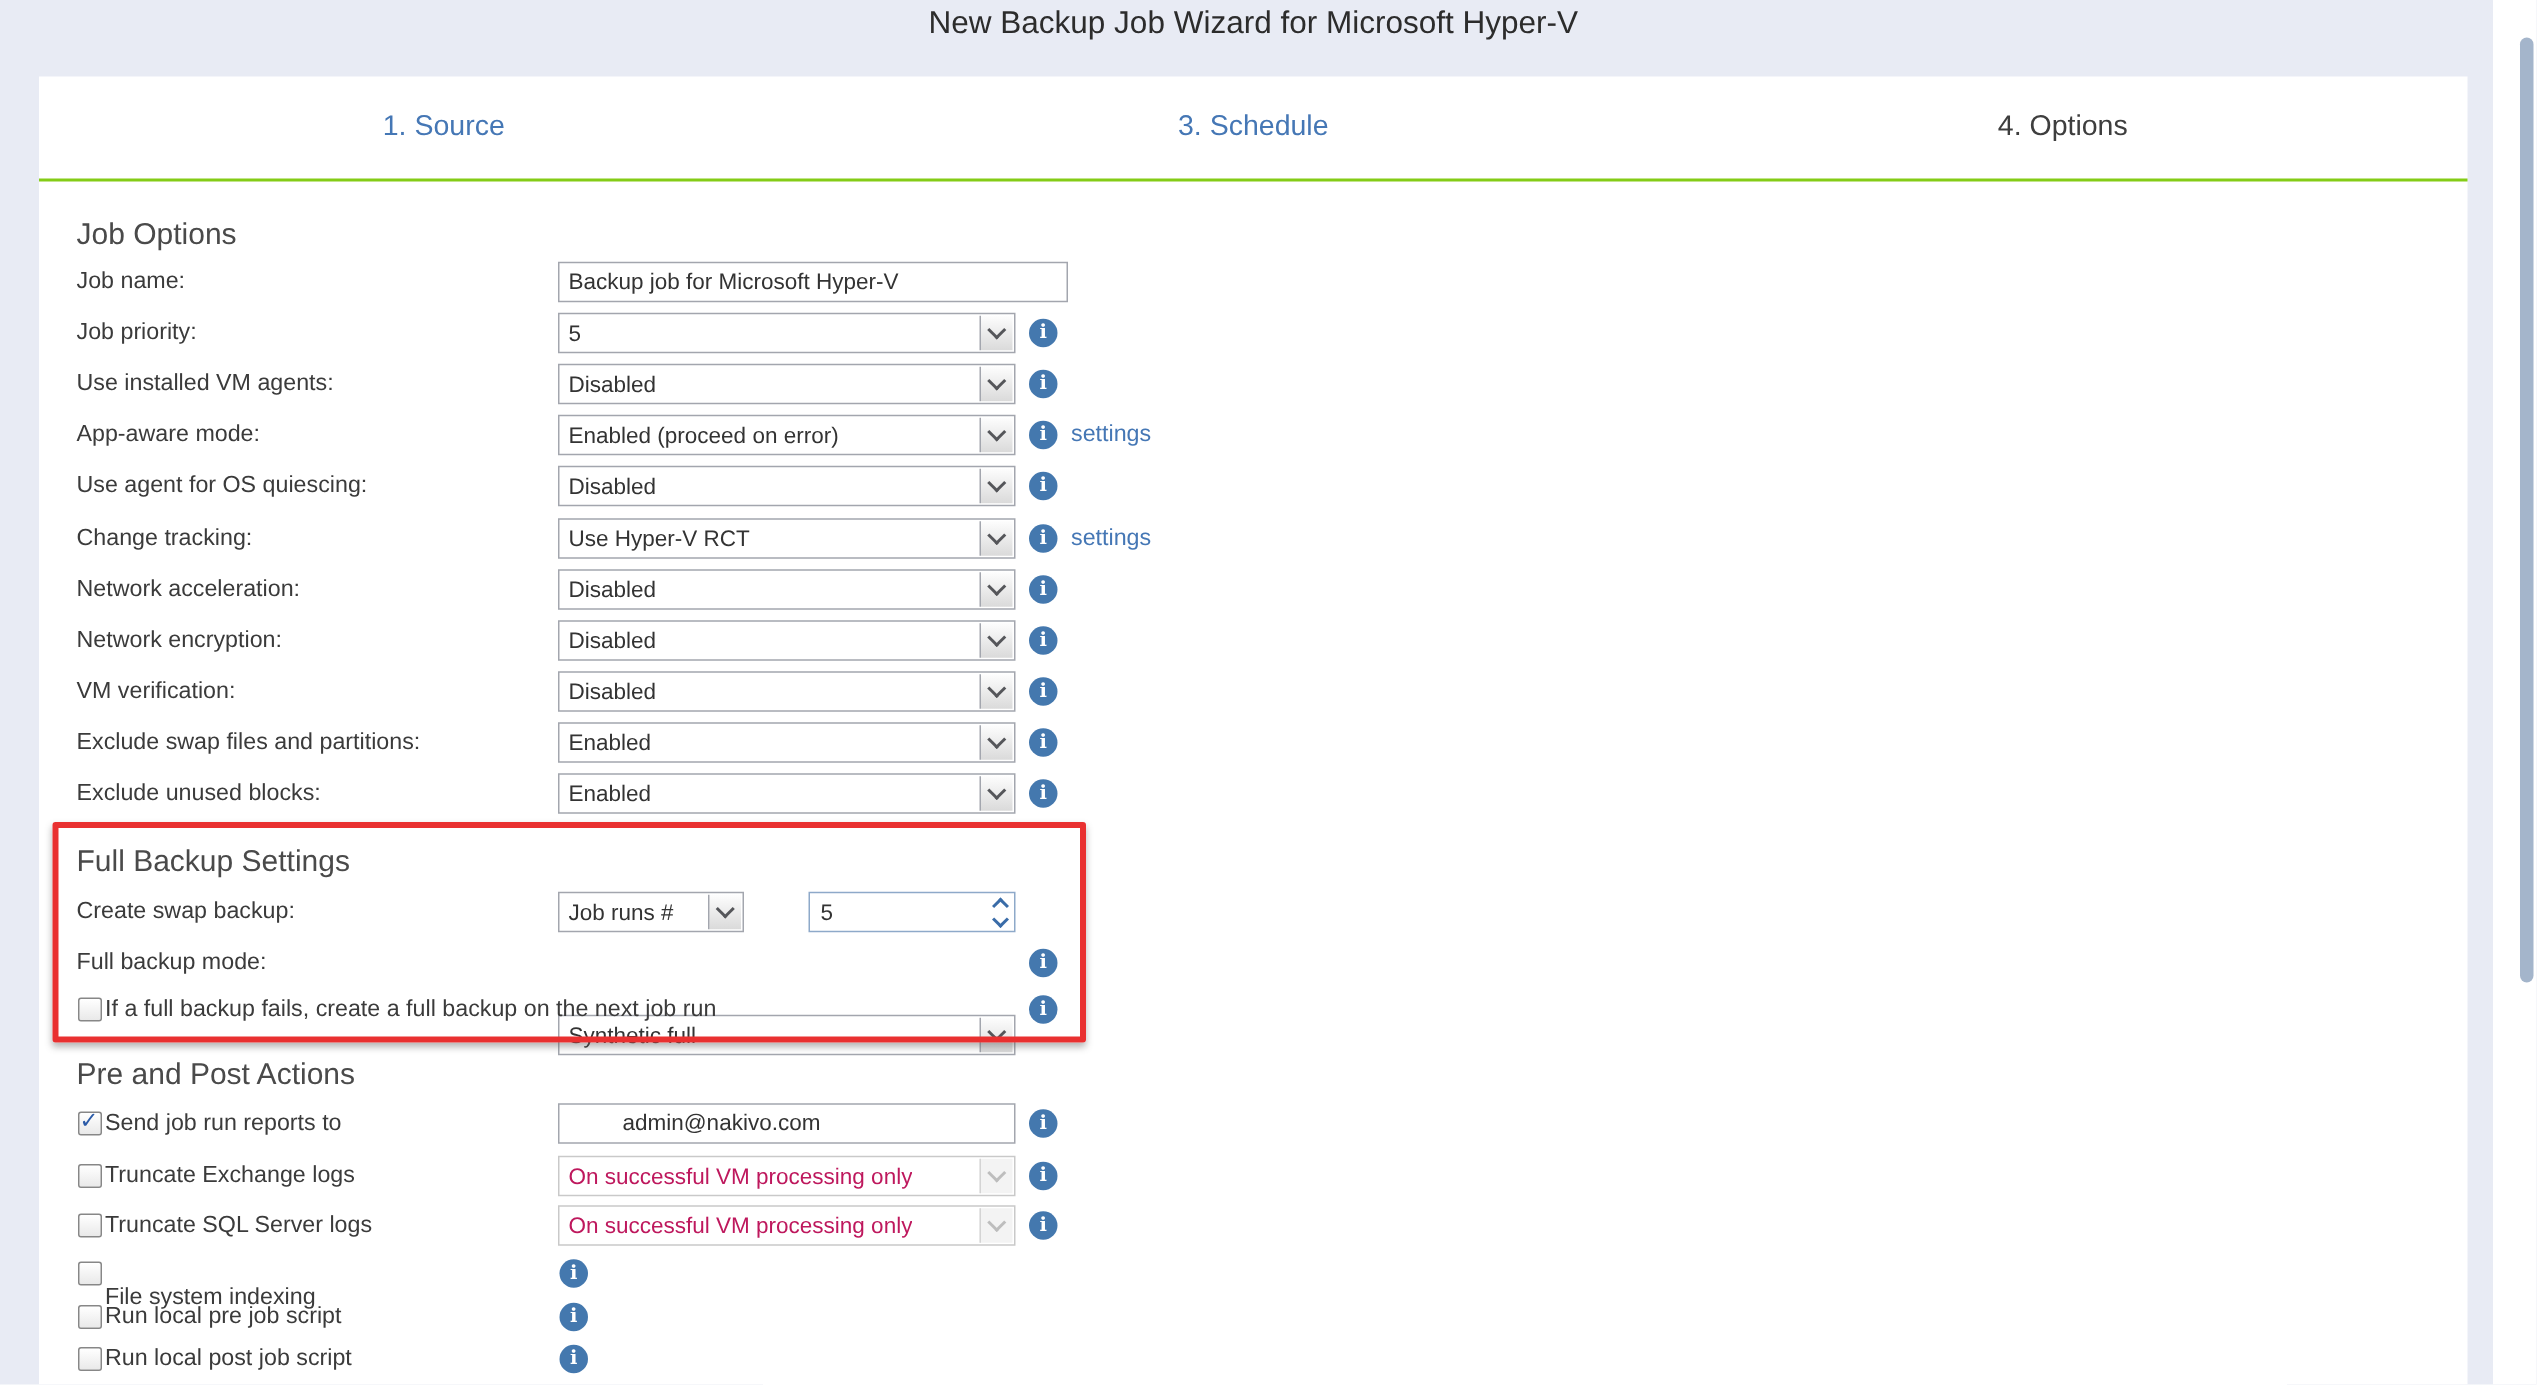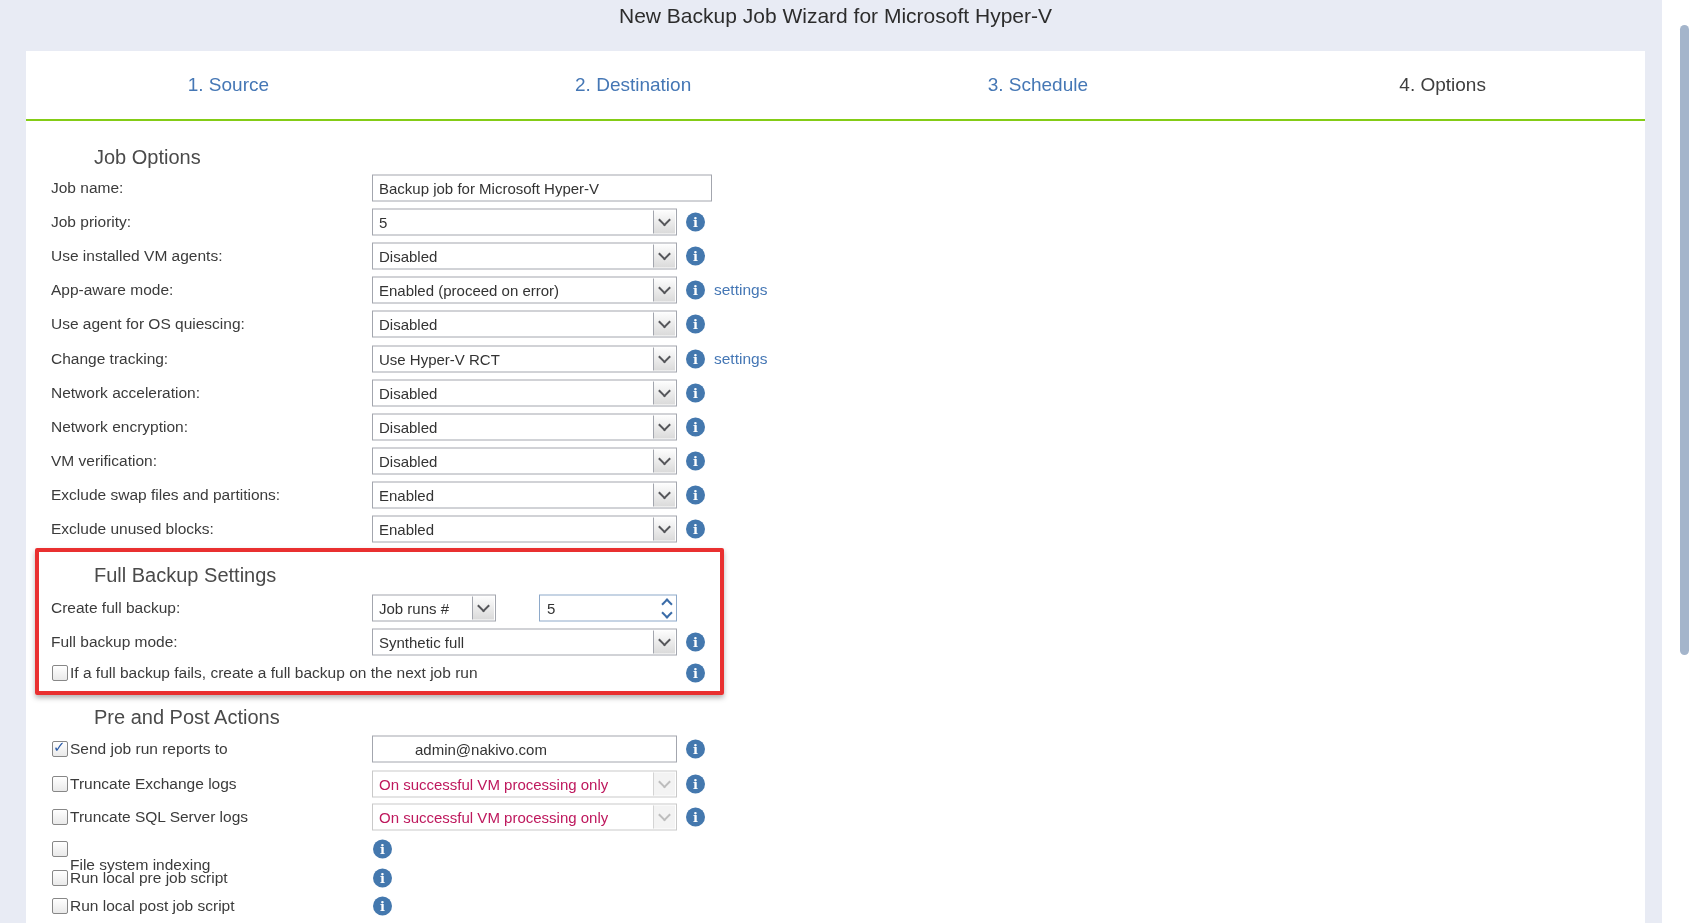--- a/index.html
+++ b/index.html
@@ -22,21 +22,21 @@
     display:flex;border-bottom:2px solid #84cc16;box-sizing:border-box;
   }
   .tab{
     flex:1;display:flex;align-items:center;justify-content:center;
     font-size:19px;color:#4577b5;cursor:pointer;
   }
   .tab.active{color:#3e3e3e;cursor:default;}
   .row{position:absolute;left:0;width:100%;height:34px;}
   .abs{position:absolute;top:50%;transform:translateY(-50%);}
   .lbl{font-size:15.5px;color:#3b3b3b;white-space:nowrap;}
-  .heading{font-size:20px;color:#4a4a4a;white-space:nowrap;margin-left:43px;}
+  .heading{font-size:20px;color:#4a4a4a;white-space:nowrap;}
   .sel{
     height:27px;background:#fff;border:1px solid #a3a6ae;box-sizing:border-box;
   }
   .sel .val{
     position:absolute;left:6px;top:50%;transform:translateY(-50%);
     font-size:15px;color:#333;white-space:nowrap;max-width:calc(100% - 32px);
     overflow:hidden;
   }
   .sel .arrowbtn{
     position:absolute;right:1px;top:1px;bottom:1px;width:21px;
@@ -100,21 +100,20 @@
   }
 </style>
 </head>
 <body>
 
 <div class="title">New Backup Job Wizard for Microsoft Hyper-V</div>
 
 <div class="panel">
   <div class="tabs" id="tabs">
       <div class="tab">1. Source</div>
-      <div class="tab">2. Destination</div>
       <div class="tab">3. Schedule</div>
       <div class="tab active">4. Options</div>
     </div>
   <div id="content">
       <div class="row" style="top: 89px;">
         <div class="abs heading" style="left: 25px;">Job Options</div>
       </div>
       <div class="row" style="top: 120px;">
         <span class="lbl abs" style="left: 25px;">Job name:</span>
         <input class="tinput abs" type="text" value="Backup job for Microsoft Hyper-V" style="left: 346px; width: 340px;">
@@ -218,38 +217,38 @@
           <span class="arrowbtn">
             <span class="chev"></span>
           </span>
         </div>
         <span class="info abs" style="left: 660px;">i</span>
       </div>
       <div class="row" style="top: 507px;">
         <div class="abs heading" style="left: 25px;">Full Backup Settings</div>
       </div>
       <div class="row" style="top: 540px;">
-        <span class="lbl abs" style="left: 25px;">Create full backup:</span>
+        <span class="lbl abs" style="left: 25px;">Create swap backup:</span>
         <div class="sel abs" style="left: 346px; width: 124px;">
           <span class="val">Job runs #</span>
           <span class="arrowbtn">
             <span class="chev"></span>
           </span>
         </div>
         <div class="numfield abs" style="left: 513px; width: 138px;">
           <span class="val">5</span>
           <span class="spinner">
             <span class="schev up"></span>
             <span class="schev down"></span>
           </span>
         </div>
       </div>
       <div class="row" style="top: 574px;">
         <span class="lbl abs" style="left: 25px;">Full backup mode:</span>
-        <div class="sel abs" style="left: 346px; width: 305px;">
+        <div class="sel abs" style="left: 346px; width: 305px; margin-top: 48px;">
           <span class="val">Synthetic full</span>
           <span class="arrowbtn">
             <span class="chev"></span>
           </span>
         </div>
         <span class="info abs" style="left: 660px;">i</span>
       </div>
       <div class="row" style="top: 605px;">
         <span class="cbx abs" style="left: 26px;"></span>
         <span class="lbl abs" style="left: 44px;">If a full backup fails, create a full backup on the next job run</span>

